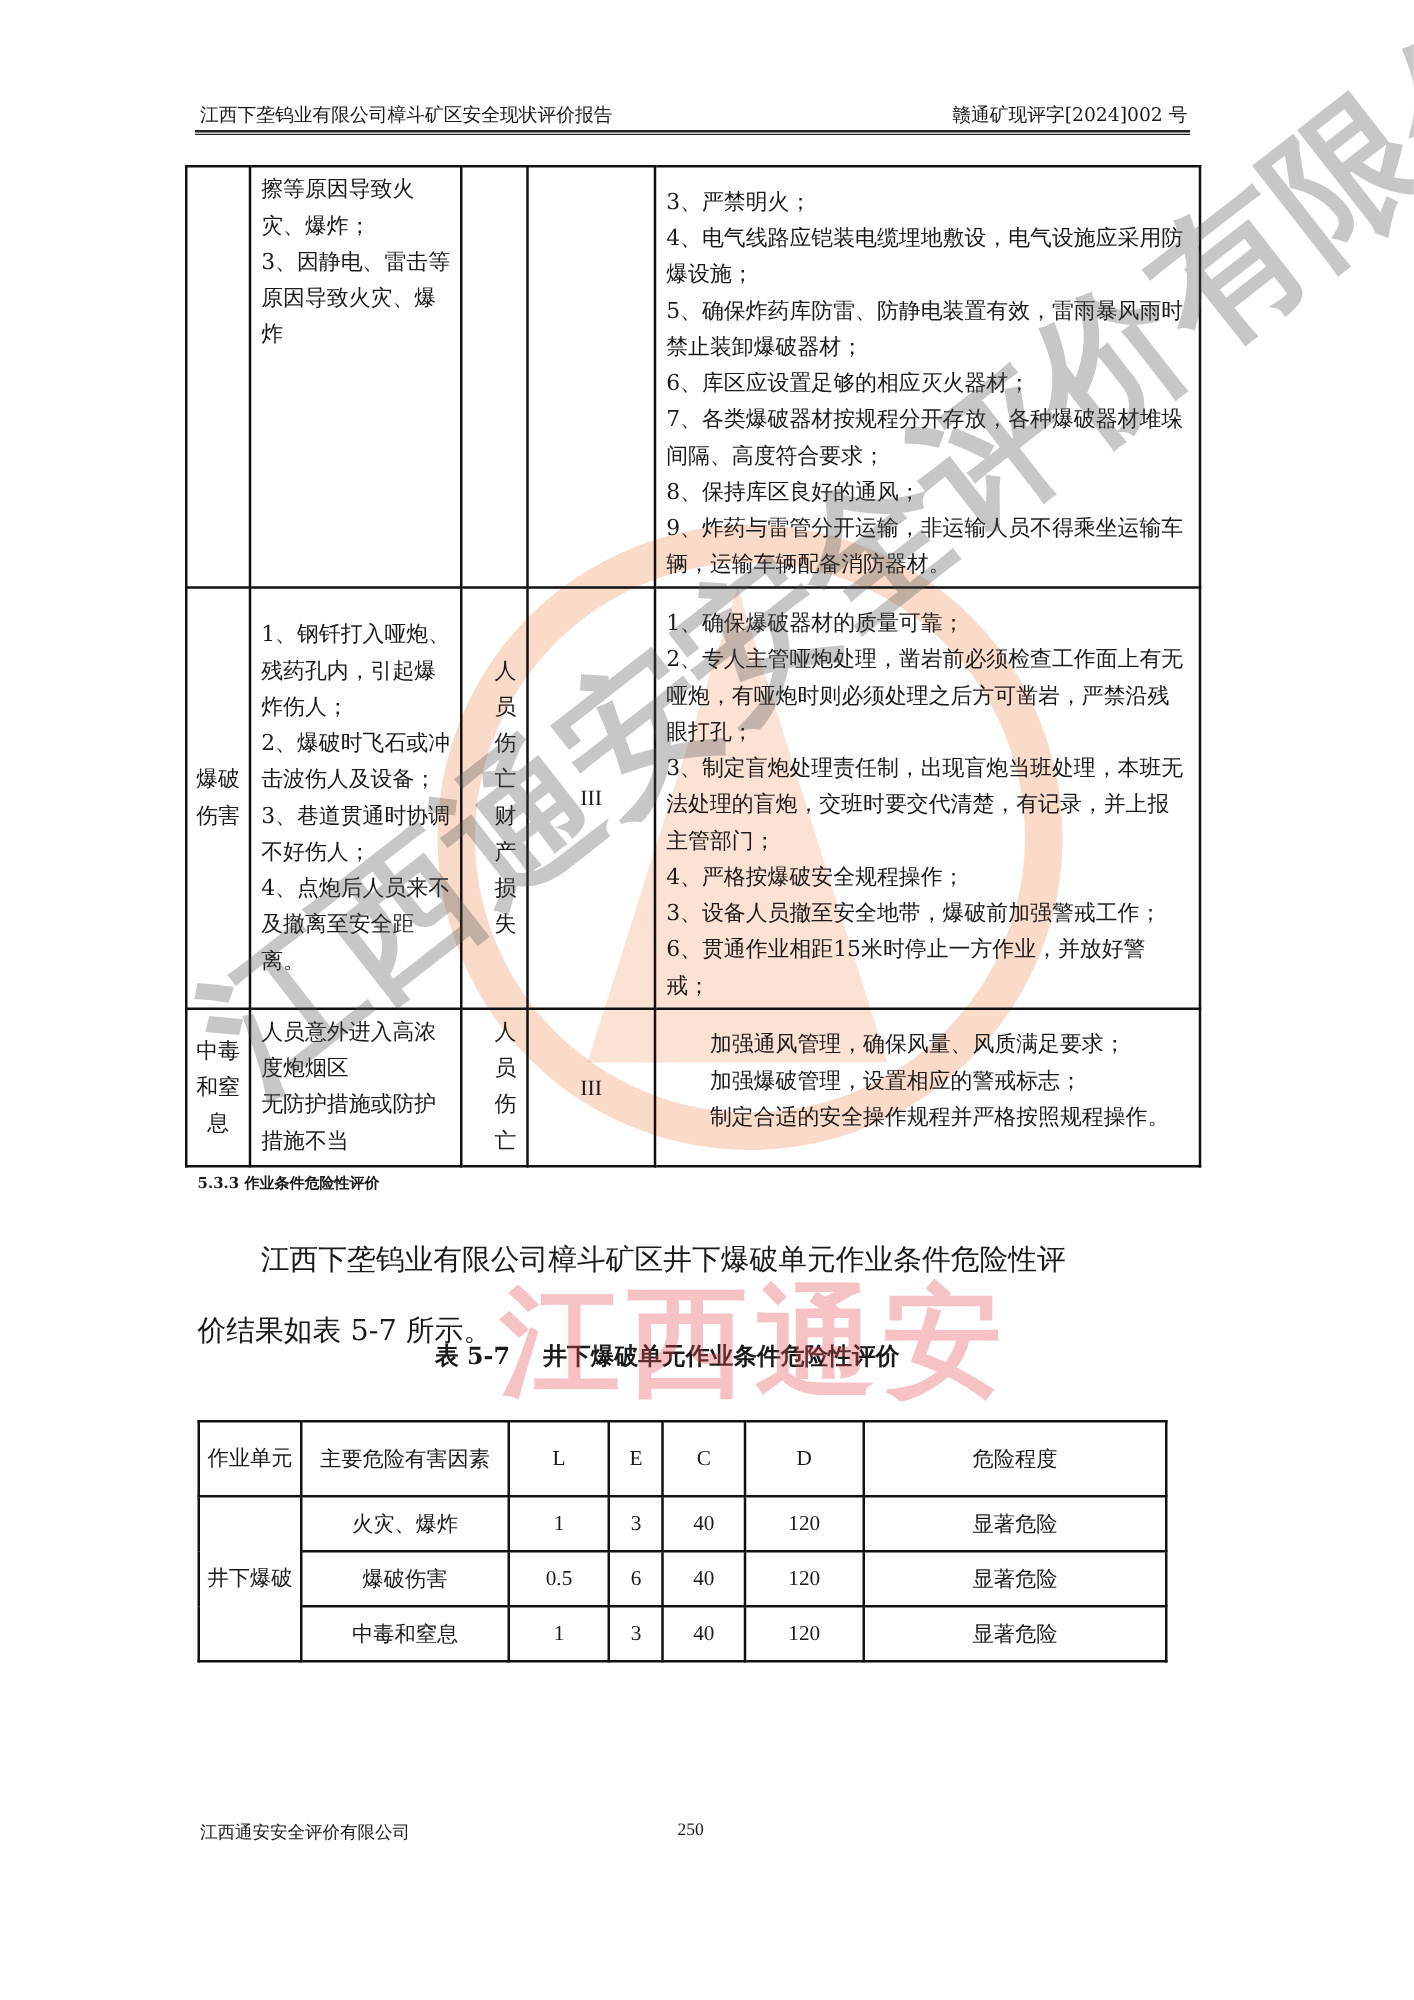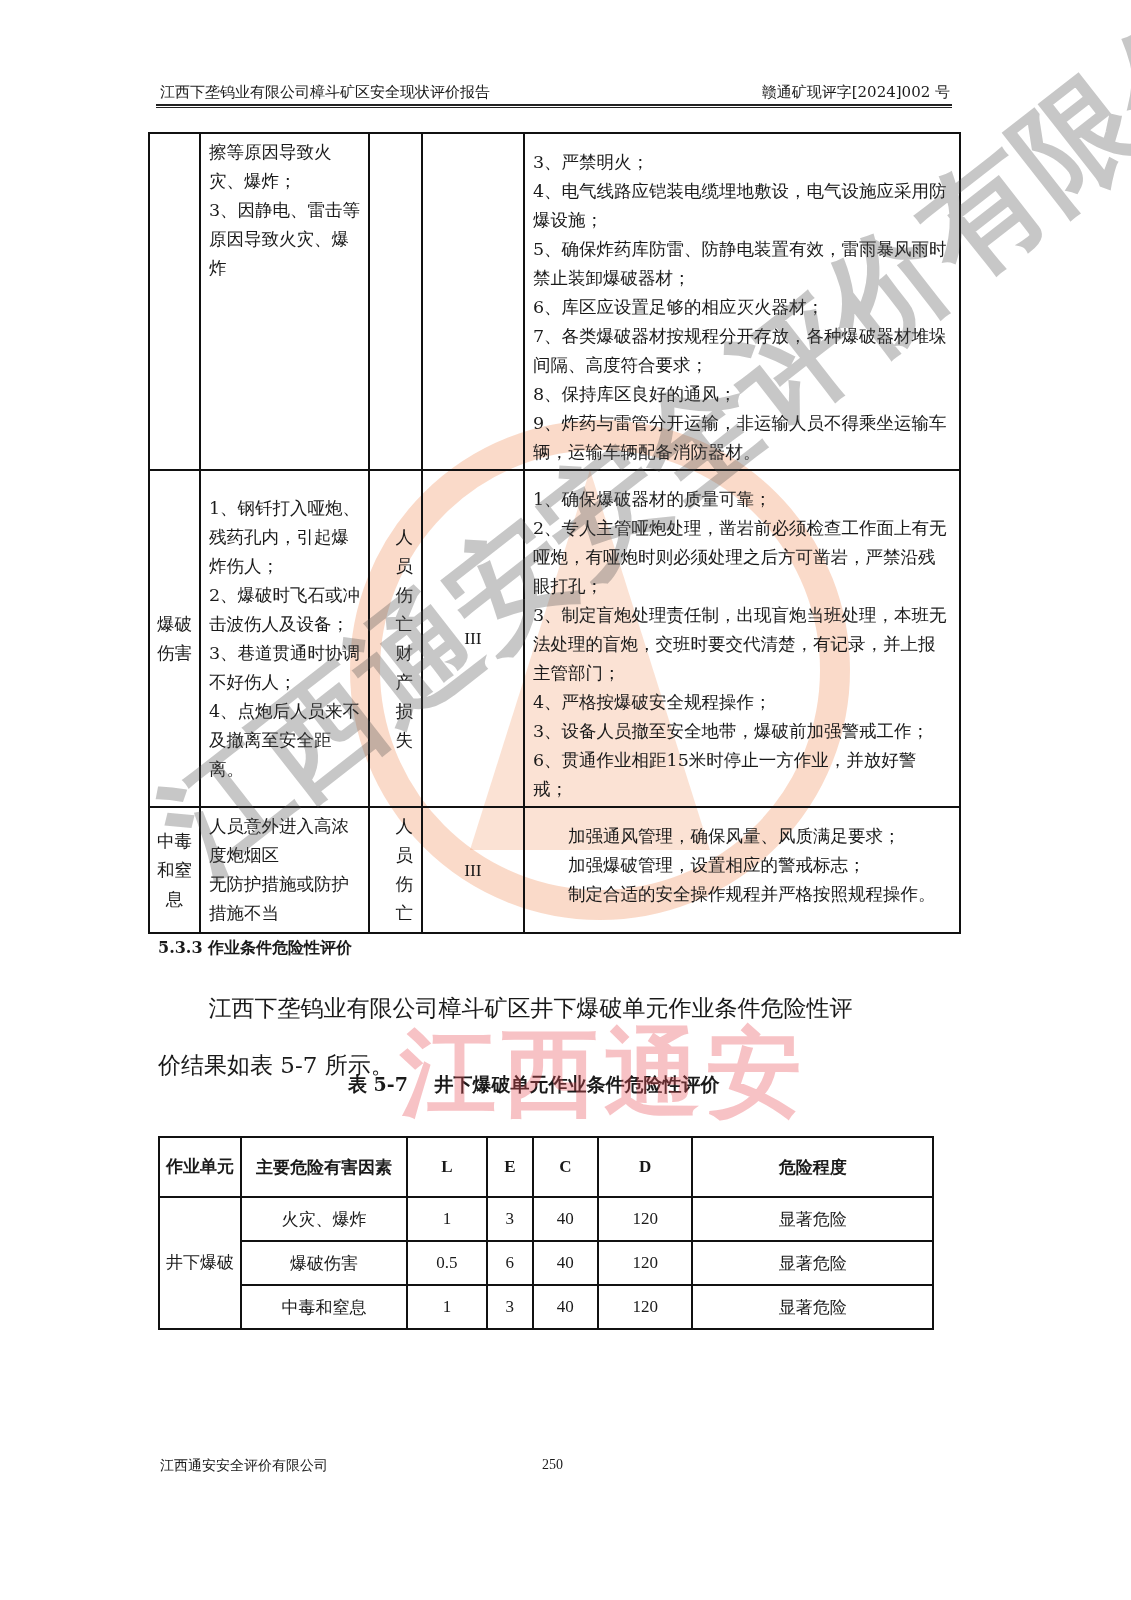--- a/index.html
+++ b/index.html
@@ -16,31 +16,31 @@
   .t1 { left:148px; top:132px; width:813px; font-size:17.5px; line-height:29px; }
   .t1 td { padding:4px 8px; }
   .t1 .c0 { width:40px; text-align:center; vertical-align:middle; padding:2px 4px; }
   .t1 .c1 { width:148px; }
   .t1 .c2 { width:34px; text-align:right; vertical-align:middle;border-radius:21px; }
   .t1 .c3 { width:82px; text-align:center; vertical-align:middle; font-family:"Liberation Serif",serif; }
   .t1 .c4 { width:410px; padding:14px 8px 2px 8px; }
   .line { display:block; }
   .indent { text-indent:2em; }
 
-  .sec-title { position:absolute; left:158px; top:938px; font-size:16px; font-weight:bold; }
+  .sec-title { position:absolute; left:158px; top:938px; font-size:12px; font-weight:bold; }
   .para { position:absolute; left:158px; width:800px; font-size:23px; line-height:44px; }
   .p1 { top:986px; text-indent:2.2em; }
   .p2 { top:1043px; }
 
   .caption { position:absolute; left:348px; top:1072px; font-size:19px; font-weight:bold; }
   .caption .cap-no { margin-right:20px; }
 
   .t2 { left:158px; top:1136px; width:776px; font-size:17px; font-family:"Liberation Serif",serif; }
   .t2 td { text-align:center; vertical-align:middle; height:42px; }
-  .t2 .head td { height:58px; font-weight:bold; }
+  .t2 .head td { height:58px; font-weight:normal; }
   .t2 .unit { width:80px; line-height:30px; }
   .t2 .factor { width:164px; }
 
   .footer { position:absolute; left:160px; top:1457px; font-size:14px; }
   .page-no { position:absolute; left:542px; top:1457px; font-size:14px; font-family:"Liberation Serif",serif; }
 
   
   .wm { position:absolute; pointer-events:none; }
   .wm-ring { left:350px; top:420px; width:500px; height:500px; border-radius:50%;
              border:30px solid rgba(240,150,100,0.35); box-sizing:border-box; }

